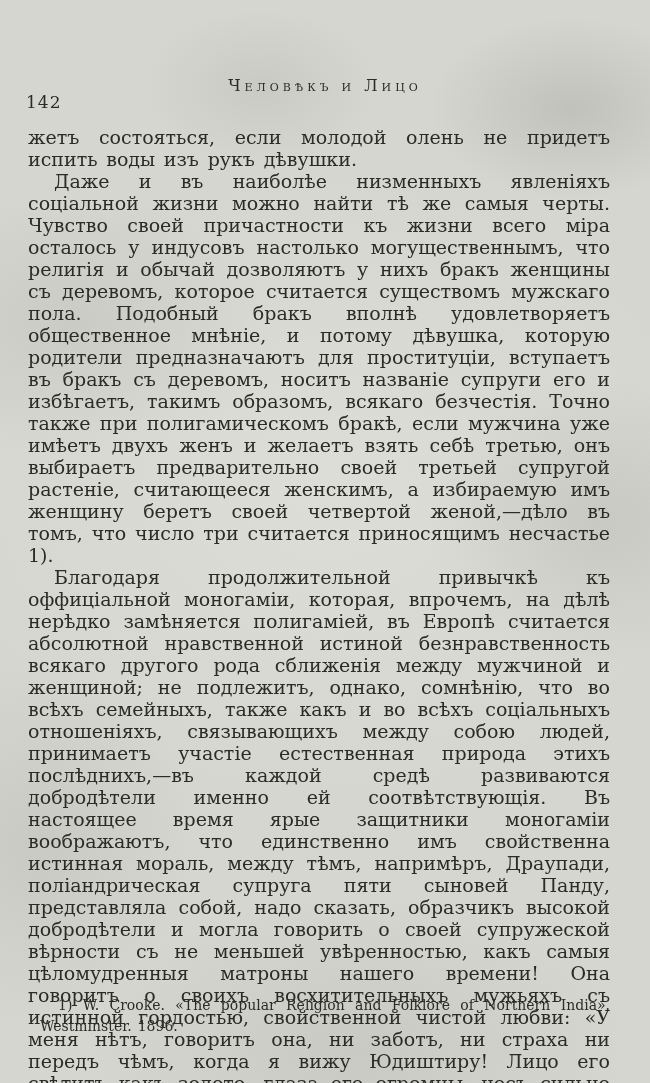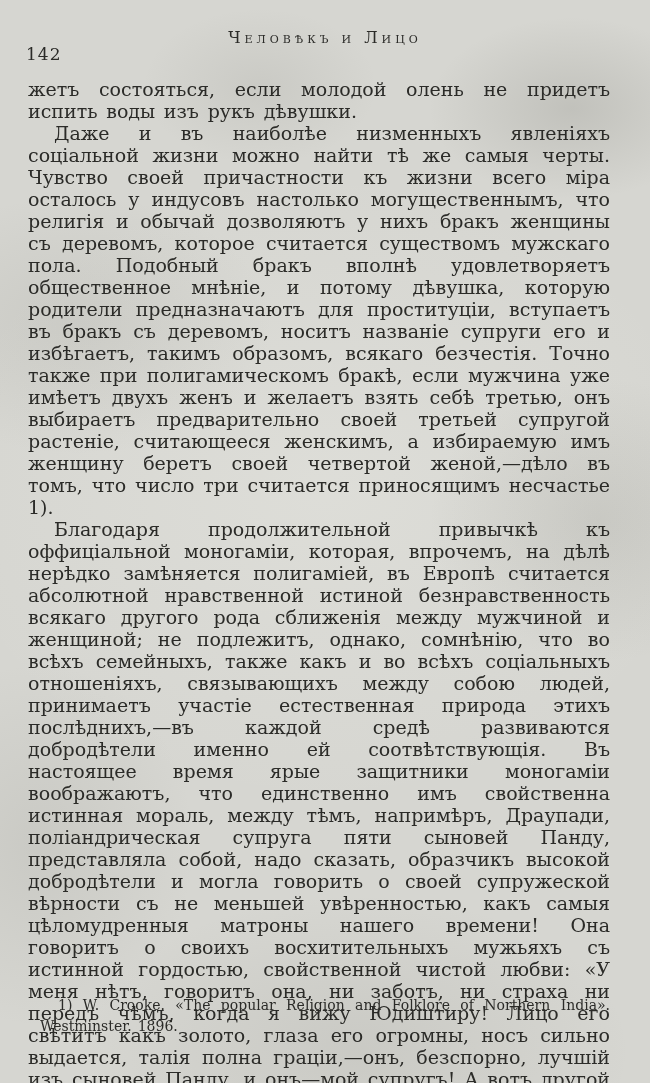--- a/index.html
+++ b/index.html
@@ -23,20 +23,21 @@
       radial-gradient(ellipse 260px 220px at 92% 48%, rgba(112,112,104,0.15), transparent 65%),
       radial-gradient(ellipse 240px 280px at 6% 78%, rgba(118,118,110,0.13), transparent 65%),
       radial-gradient(ellipse 420px 240px at 55% 97%, rgba(112,112,104,0.12), transparent 65%),
       radial-gradient(ellipse 180px 120px at 40% 8%, rgba(115,115,107,0.12), transparent 65%),
       radial-gradient(ellipse 520px 420px at 50% 45%, rgba(238,238,232,0.30), transparent 75%);
   }
   .page-header {
     position: relative;
     padding-top: 28px;
     height: 24px;
+    margin-top: 48px;
   }
   .page-number {
     position: absolute;
     left: 26px;
     top: 44px;
     font-size: 17px;
     letter-spacing: 1px;
   }
   .running-title {
     display: block;

